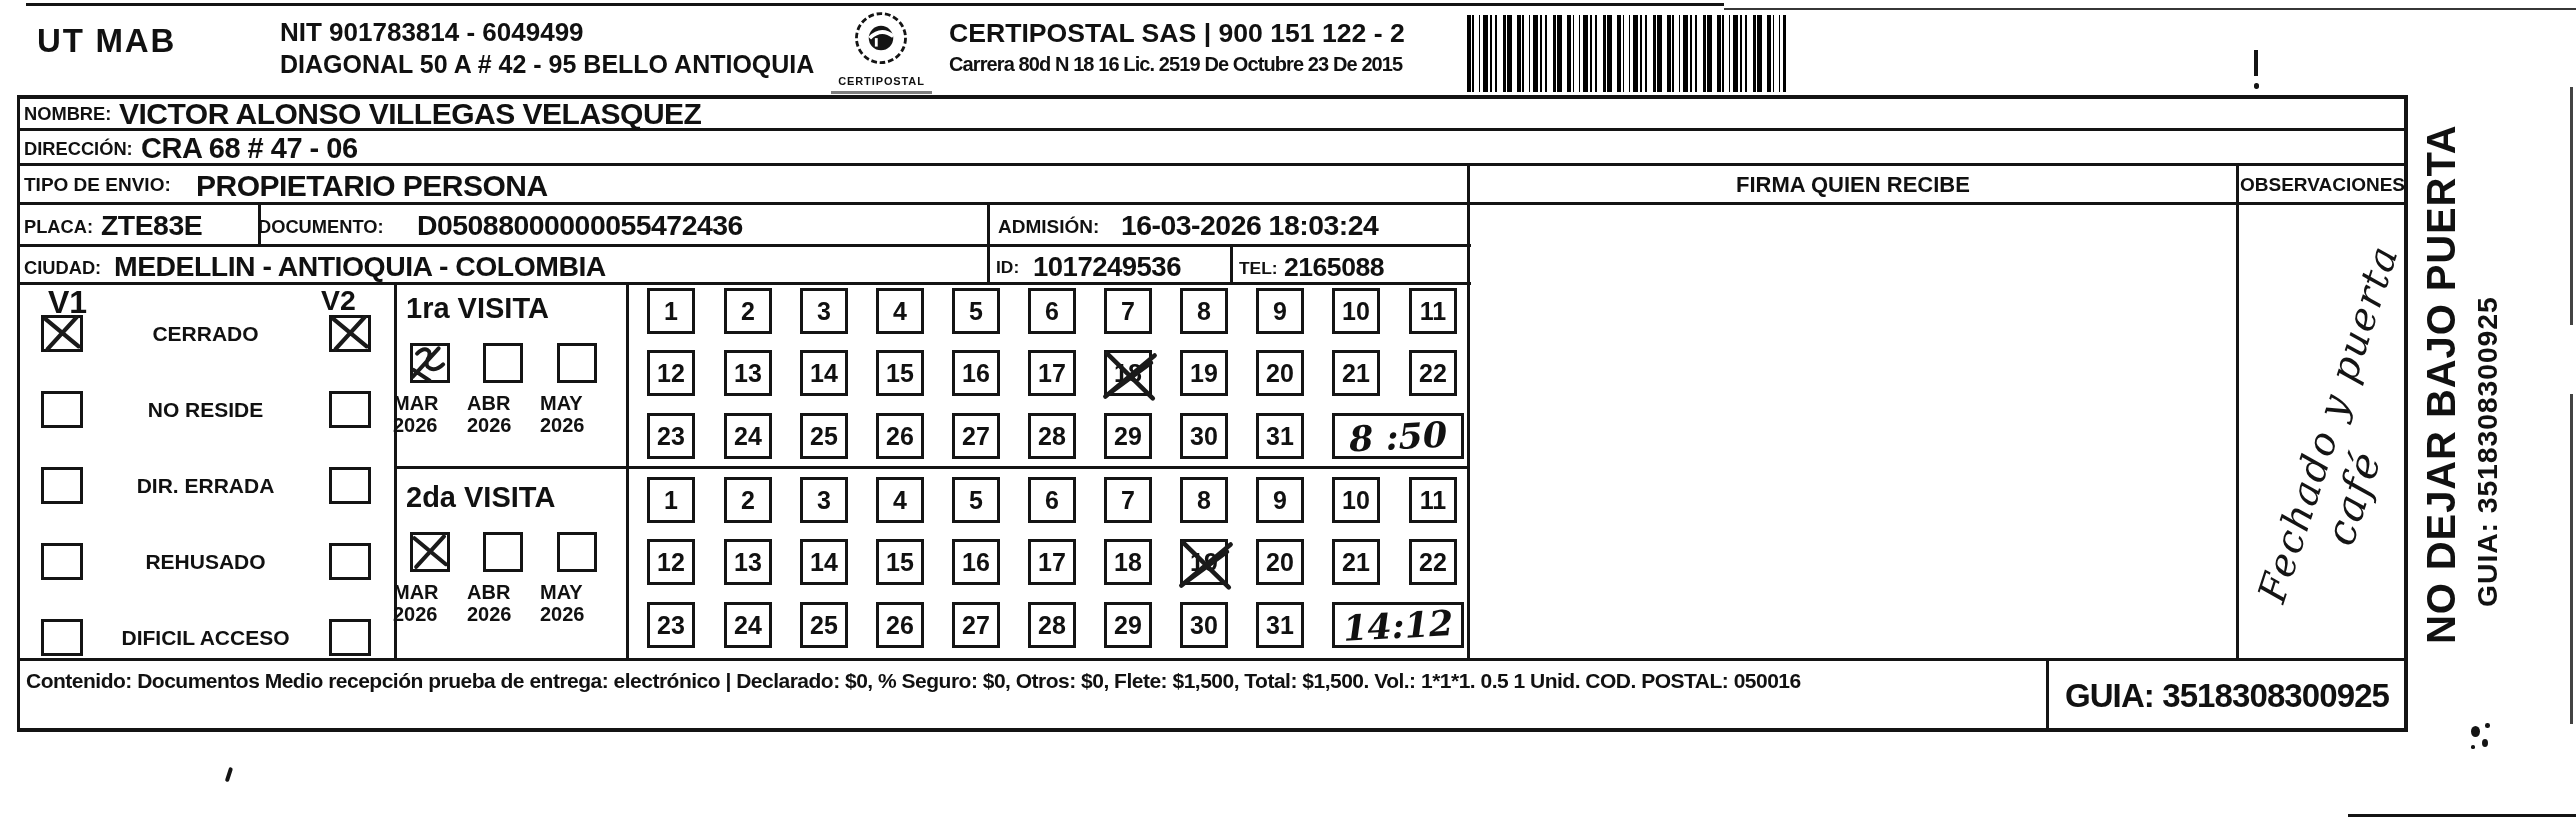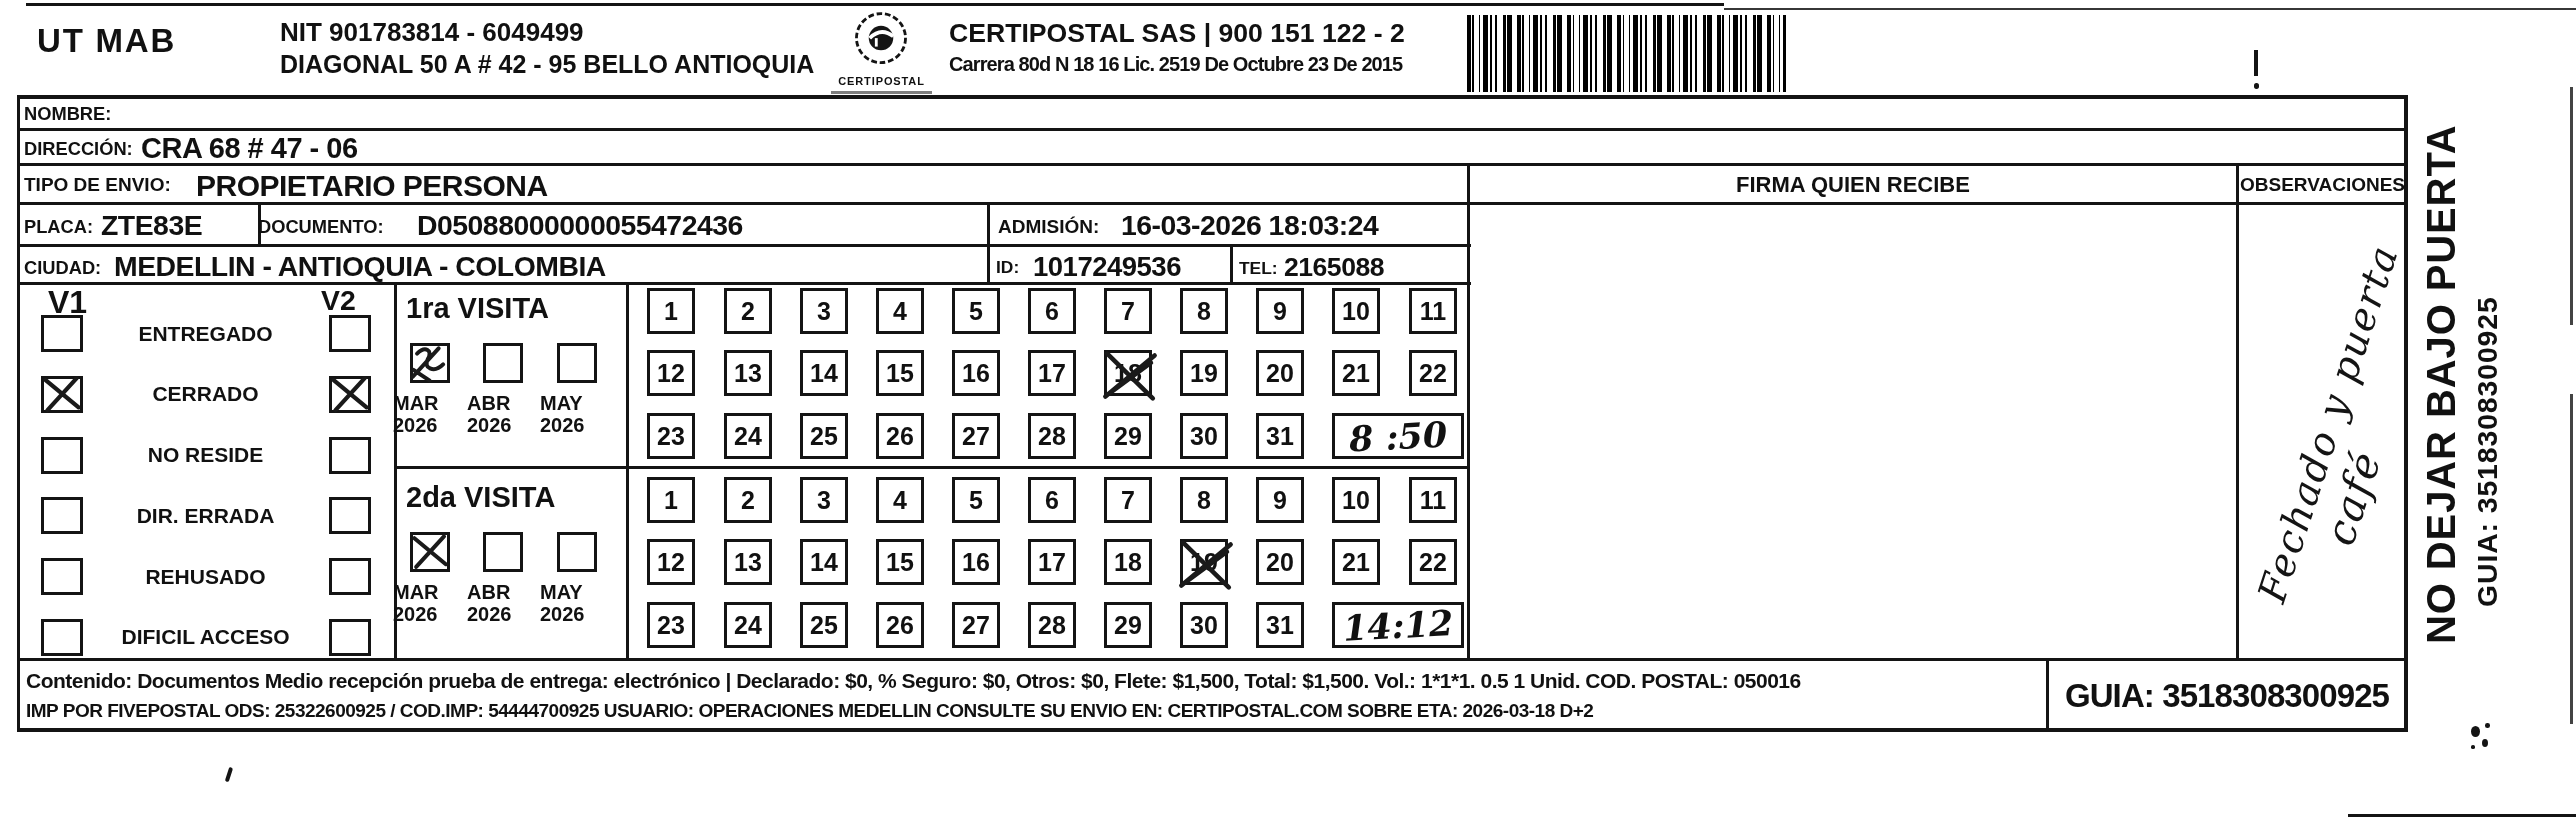--- a/index.html
+++ b/index.html
@@ -96,20 +96,21 @@
   <div class="vline" style="left:258px;top:202px;width:2.8px;height:45px"></div>
   <div class="vline" style="left:987px;top:202px;width:2.8px;height:83px"></div>
   <div class="vline" style="left:1230px;top:244px;width:2.8px;height:41px"></div>
   <div class="vline" style="left:1467px;top:163px;width:2.8px;height:498px"></div>
   <div class="vline" style="left:2236px;top:163px;width:2.8px;height:498px"></div>
   <div class="vline" style="left:394px;top:282px;width:2.8px;height:379px"></div>
   <div class="vline" style="left:626px;top:282px;width:2.8px;height:379px"></div>
   <div class="vline" style="left:2046px;top:658px;width:2.8px;height:72px"></div>
 
   <span class="lab" style="left:24px;top:103px;font-size:18.3px">NOMBRE:</span>
+  <span class="val" style="left:119px;top:97px;font-size:30px">VICTOR ALONSO VILLEGAS VELASQUEZ</span>
 
   <span class="lab" style="left:24px;top:138px;font-size:18.3px">DIRECCIÓN:</span>
   <span class="val" style="left:141px;top:132px;font-size:29px">CRA 68 # 47 - 06</span>
 
   <span class="lab" style="left:24px;top:174px;font-size:19px">TIPO DE ENVIO:</span>
   <span class="val" style="left:196px;top:169px;font-size:30px">PROPIETARIO PERSONA</span>
 
   <span class="lab" style="left:24px;top:216px;font-size:18.3px">PLACA:</span>
   <span class="val" style="left:101px;top:209px;font-size:28.4px">ZTE83E</span>
   <span class="lab" style="left:258px;top:216px;font-size:18.3px">DOCUMENTO:</span>
@@ -124,25 +125,20 @@
   <span class="lab" style="left:1239px;top:258px;font-size:17.4px">TEL:</span>
   <span class="val" style="left:1284px;top:252px;font-size:26.6px">2165088</span>
 
   <div class="txt" style="left:1470px;top:172px;width:766px;text-align:center;font-size:22px;font-weight:700">FIRMA QUIEN RECIBE</div>
   <div class="txt" style="left:2239px;top:174px;width:167px;text-align:center;font-size:19px;font-weight:700">OBSERVACIONES</div>
   <div style="position:absolute;left:1470px;top:205px;width:766px;height:454px"></div>
 
   <span class="txt" style="left:48px;top:284px;font-size:32px;font-weight:700">V1</span>
   <span class="txt" style="left:321px;top:284px;font-size:28.4px;font-weight:700">V2</span>
   <div class="status-col" id="status-rows">
-      <div class="status-row">
-        <div class="cb"></div>
-        <div class="status-label">ENTREGADO</div>
-        <div class="cb"></div>
-      </div>
       <div class="status-row">
         <div class="cb">
           <svg class="mark" viewBox="0 0 46 40">
             <path d="M6 5 L41 34 M39 3 L8 37"></path>
           </svg>
         </div>
         <div class="status-label">CERRADO</div>
         <div class="cb">
           <svg class="mark" viewBox="0 0 46 40">
             <path d="M6 5 L41 34 M39 3 L8 37"></path>
@@ -173,21 +169,20 @@
 
   <div id="visits-host"></div>
 
   <span class="hand obs-note" style="left:2249px;top:594px">Fechado y puerta</span>
   <span class="hand obs-note" style="left:2315px;top:536px;font-size:42px">café</span>
 
   <div class="rot" style="left:2419px;top:644px;font-size:40px;font-weight:700;letter-spacing:0.9px">NO DEJAR BAJO PUERTA</div>
   <div class="rot" style="left:2471px;top:607px;font-size:28.4px;font-weight:700;letter-spacing:0.9px">GUIA: 3518308300925</div>
 
   <div class="txt" style="left:26px;top:669px;font-size:21px;font-weight:700;letter-spacing:-0.5px">Contenido: Documentos Medio recepción prueba de entrega: electrónico | Declarado: $0, % Seguro: $0, Otros: $0, Flete: $1,500, Total: $1,500. Vol.: 1*1*1. 0.5  1 Unid. COD. POSTAL: 050016</div>
-  <div class="txt" style="left:26px;top:700px;font-size:19px;font-weight:700;letter-spacing:-0.5px">IMP POR FIVEPOSTAL ODS: 25322600925 / COD.IMP: 54444700925 USUARIO: OPERACIONES MEDELLIN CONSULTE SU ENVIO EN: CERTIPOSTAL.COM SOBRE ETA: 2026-03-18 D+2</div>
   <div class="txt" style="left:2049px;top:677px;width:356px;text-align:center;font-size:33px;font-weight:700;letter-spacing:-0.9px">GUIA: 3518308300925</div>
 <div class="visit-title" style="left: 406px; top: 292px;">1ra VISITA</div>
     <div class="cb month-cb" style="left: 410px; top: 343px;">
       <svg class="mark" viewBox="0 0 46 44">
         <path d="M4 38 L33 6 M9 12 C18 3 27 8 21 18 C15 28 28 34 38 24 M5 30 L23 42"></path>
       </svg>
     </div>
     <div class="month-label" style="left: 393px; top: 392px;">MAR
 2026</div>
     <div class="cb month-cb" style="left: 483px; top: 343px;"></div>

